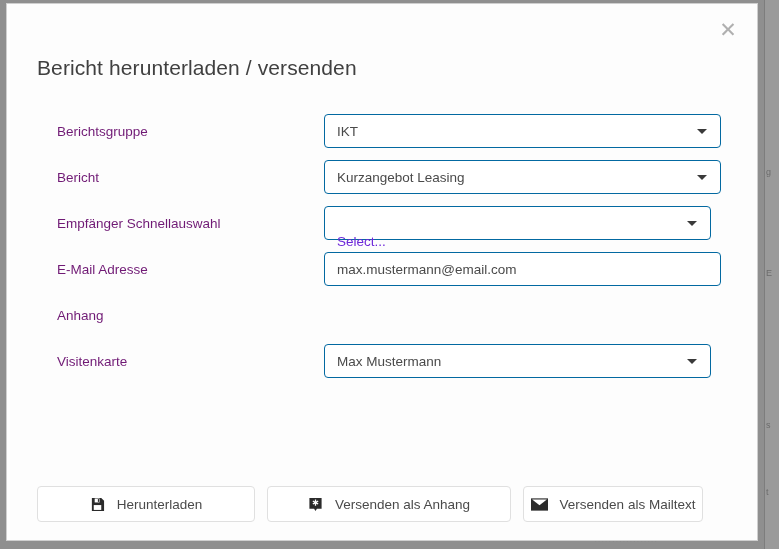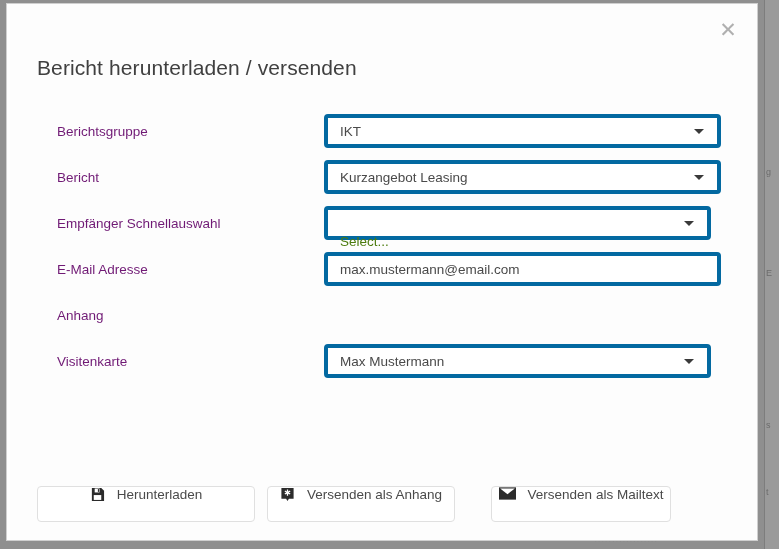--- a/index.html
+++ b/index.html
@@ -105,36 +105,36 @@
     left: 50px;
     font-size: 13.5px;
     color: #701a75;
     white-space: nowrap;
   }
   .field-control {
     position: absolute;
     left: 317px;
     height: 34px;
     background: #ffffff;
-    border: 4px solid #0369a1;
+    border: 1px solid #0369a1;
     border-radius: 4px;
     box-sizing: border-box;
     display: flex;
     align-items: center;
   }
   .field-control.wide { width: 397px; }
   .field-control.narrow { width: 387px; }
   .field-value {
     padding-left: 12px;
     font-size: 13.5px;
     color: #4a4a4a;
     white-space: nowrap;
     overflow: hidden;
   }
-  .field-value.placeholder { color: #4d7c0f; margin-top: 36px; }
+  .field-value.placeholder { color: #6d28d9; margin-top: 36px; }
   .caret {
     position: absolute;
     right: 13px;
     width: 0;
     height: 0;
     border-left: 5px solid transparent;
     border-right: 5px solid transparent;
     border-top: 5px solid #3a3a3a;
   }
 
@@ -147,32 +147,32 @@
     gap: 12px;
     padding: 0 30px;
     box-sizing: border-box;
   }
   .footer-button {
     height: 36px;
     border: 1px solid #e0e0e0;
     border-radius: 4px;
     background: #ffffff;
     display: flex;
-    align-items: flex-start;
+    align-items: center;
     justify-content: center;
     gap: 12px;
     font-size: 13.5px;
     color: #4a4a4a;
     cursor: pointer;
     white-space: nowrap;
     box-sizing: border-box;
   }
   #btn-download  { width: 218px; }
-  #btn-attachment{ width: 188px; }
-  #btn-mailtext  { width: 180px; margin-left: 24px; }
+  #btn-attachment{ width: 244px; }
+  #btn-mailtext  { width: 180px; }
   .btn-icon { display: flex; align-items: center; color: #2b2b2b; }
 </style>
 </head>
 <body>
 
 <div id="page-backdrop">
   <div id="ghost-text">··················</div>
   <div id="right-gutter">
     <div class="ghost-frag" style="top:167px">g</div>
     <div class="ghost-frag" style="top:268px">E</div>

